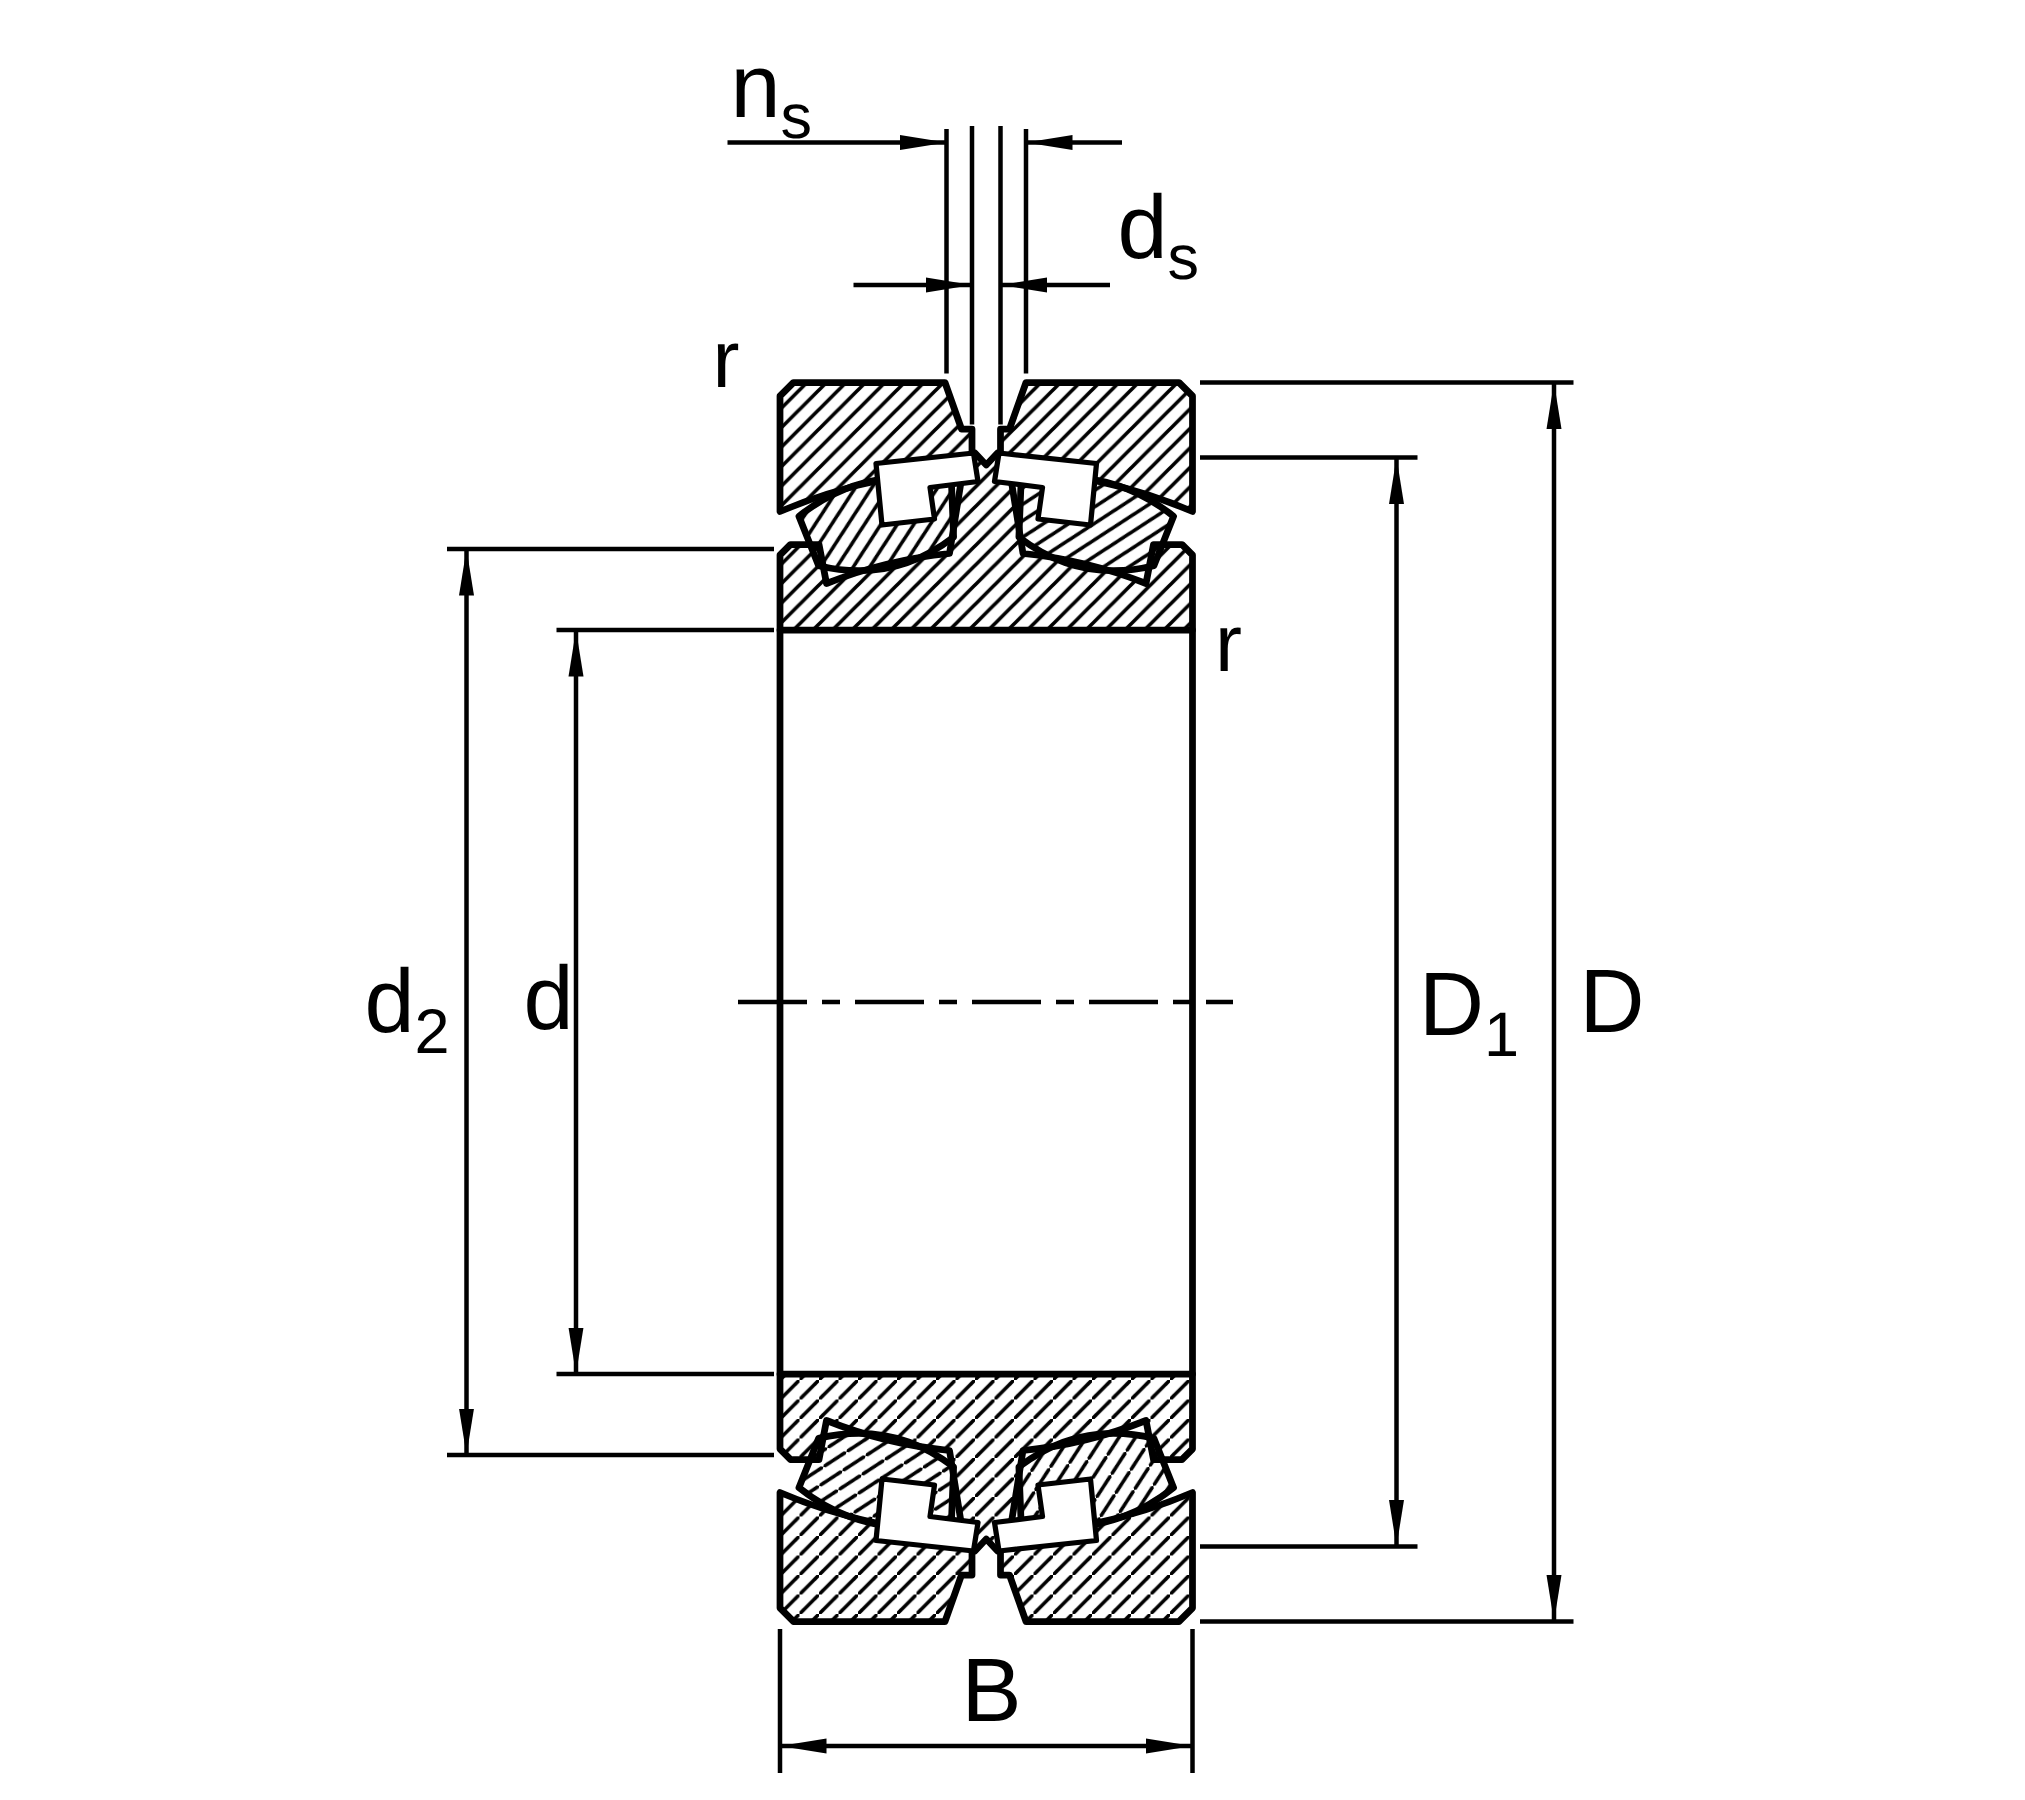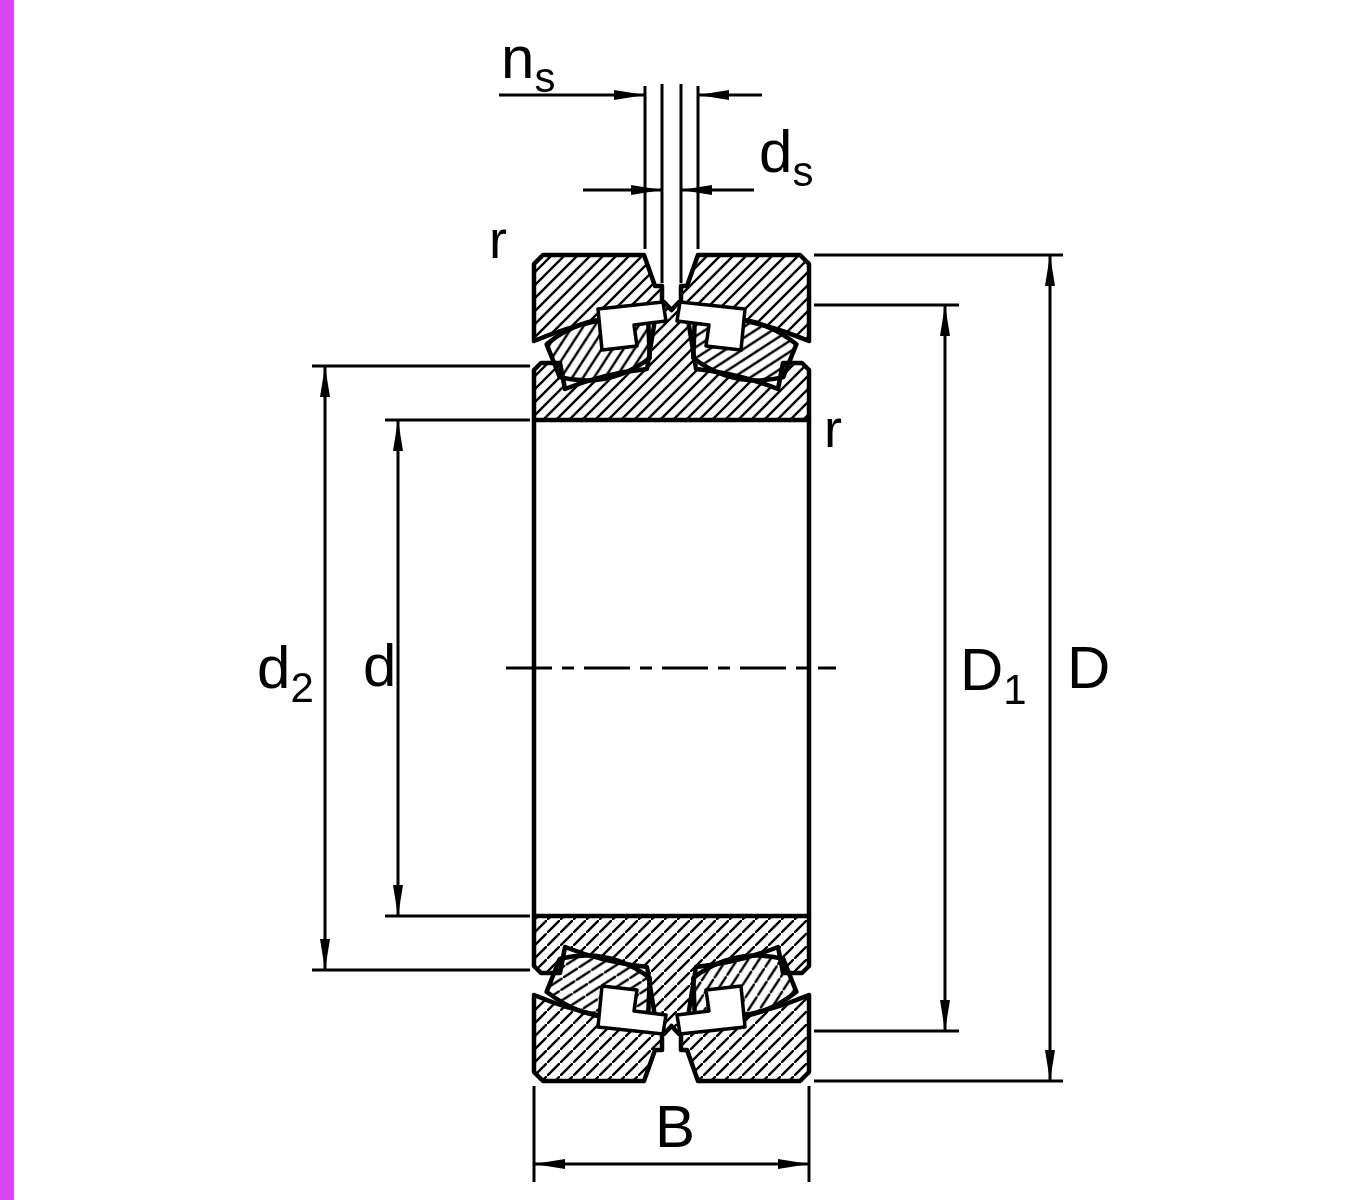--- a/index.html
+++ b/index.html
@@ -1,16 +1,16 @@
 <!DOCTYPE html>
 <html><head>
 <meta charset="utf-8">
 <style>
   html,body{margin:0;padding:0;background:#ffffff;}
-  .stage{width:1096px;height:1200px;background:#d946ef;position:relative;overflow:hidden;padding-left:14px;}
+  .stage{width:1096px;height:1200px;background:#be185d;position:relative;overflow:hidden;}
   svg{display:block;}
   .geom{stroke:#000;stroke-width:4.5;fill:none;stroke-linejoin:round;stroke-linecap:round;}
   .thin{stroke:#000;stroke-width:3;fill:none;stroke-linecap:butt;}
   .cl{stroke-dasharray:46 10 12 10;}
   .lbl{font-family:"Liberation Sans","DejaVu Sans",sans-serif;fill:#000;stroke:none;}
   .f60{font-size:60px;}
   .f54{font-size:54px;}
   .sub{font-size:42px;}
 </style>
 </head>

